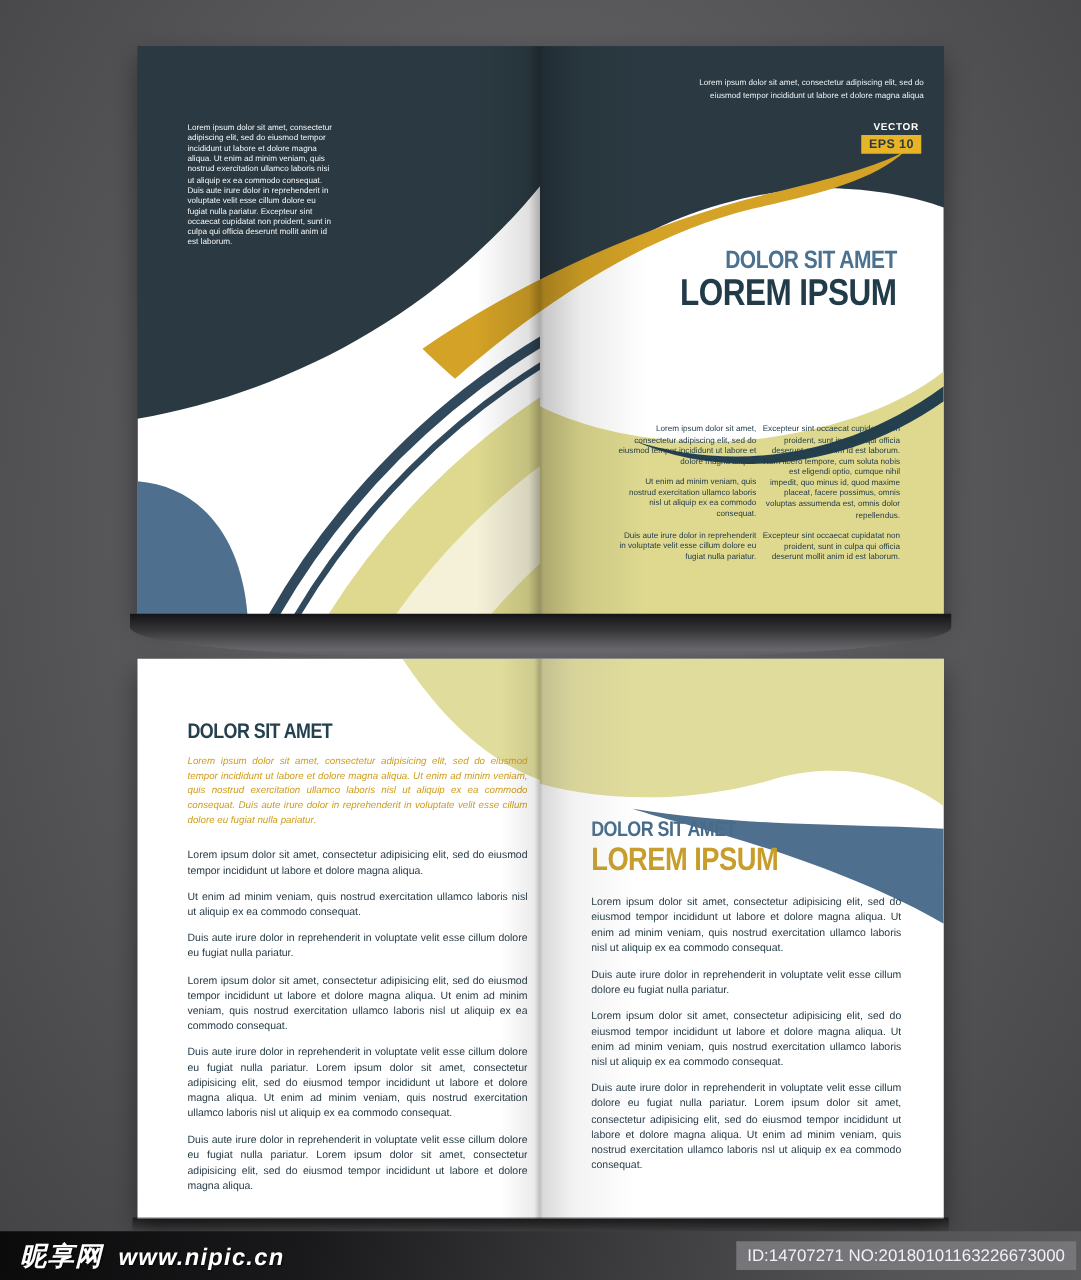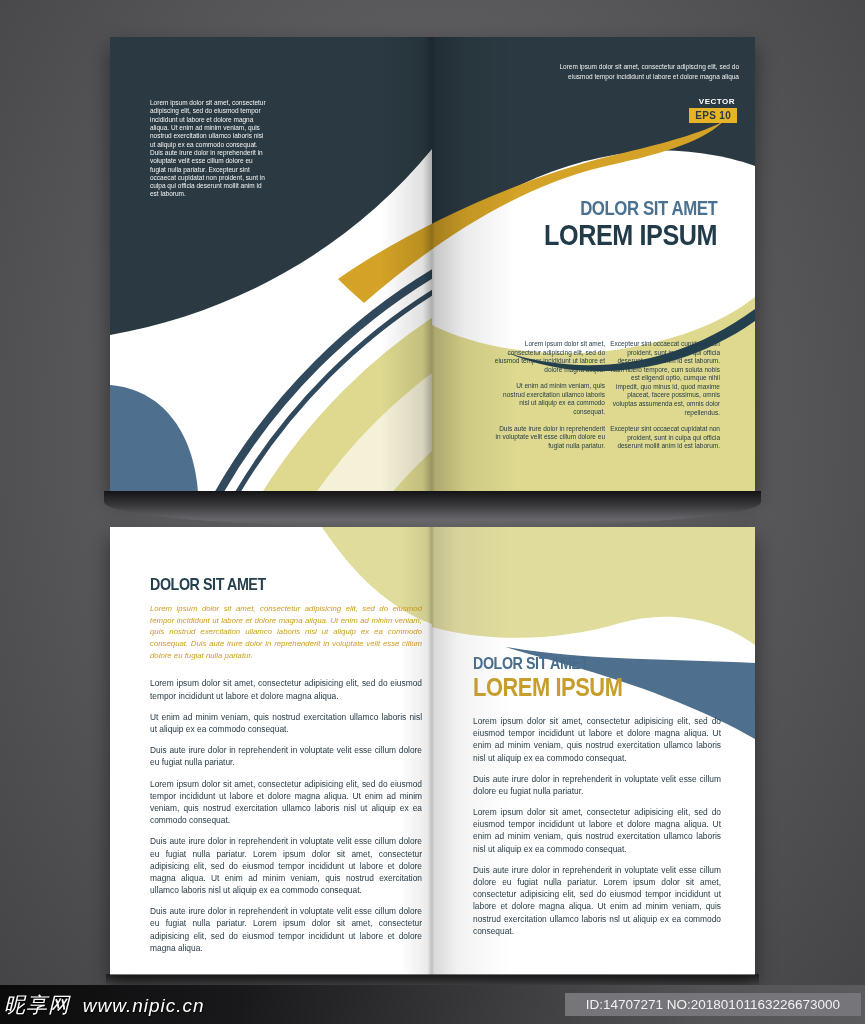--- a/index.html
+++ b/index.html
@@ -62,25 +62,25 @@
   .inner-title{color:#c79e2b;font-size:26px;line-height:1.05;margin:0 0 14px 0;}
 
   .intro-text{color:#cf9d1d;font-style:italic;font-size:7.8px;line-height:1.5;
     text-align:justify;margin:0 0 16px 0;}
   .body-text p{color:#263b46;font-size:8.4px;line-height:1.45;text-align:justify;margin:0 0 9px 0;}
 
   
   .watermark-bar{position:absolute;left:0;bottom:0;width:865px;height:39px;
     background:linear-gradient(100deg, #0b0b0c 0%, #19191b 28%, #3c3c3f 58%, #545457 82%, #5b5b5e 100%);
     display:flex;align-items:center;justify-content:space-between;}
-  .site-mark{margin-left:4px;color:#ffffff;font-weight:normal;font-style:italic;
+  .site-mark{margin-left:16px;color:#ffffff;font-weight:bold;font-style:italic;
     font-size:21px;letter-spacing:1px;white-space:nowrap;text-shadow:1px 1px 1px rgba(0,0,0,.6);}
   .site-mark .url{font-size:19px;margin-left:6px;}
   .id-box{margin-right:4px;background:#75757a;color:#f2f2f4;font-size:13.5px;
-    padding:4px 21px;white-space:nowrap;}
+    padding:4px 9px;white-space:nowrap;}
 </style>
 </head>
 <body>
 
 <div class="stage">
 
   <div class="spread top-spread">
     <svg width="645" height="455" viewBox="0 0 645 455">
       <defs>
         <clipPath id="clipL">

